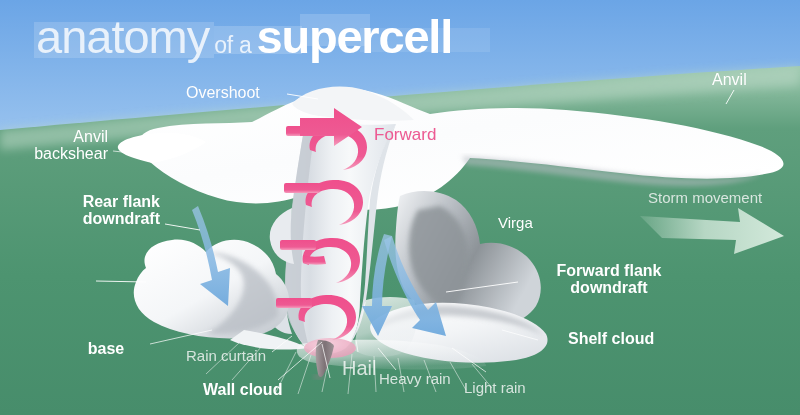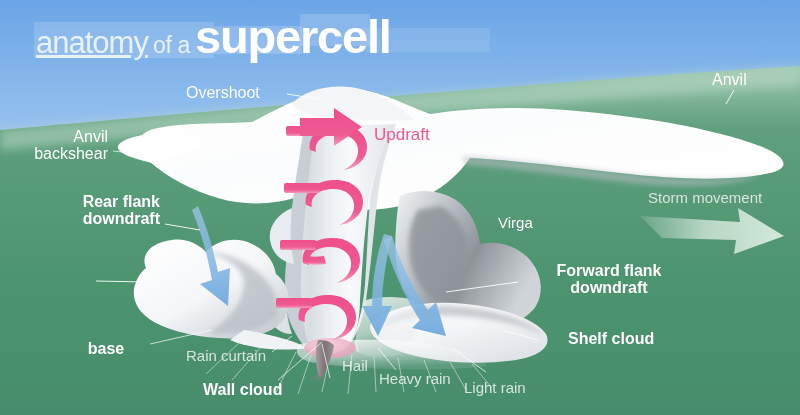--- a/index.html
+++ b/index.html
@@ -8,21 +8,21 @@
   #stage svg{display:block;}
   .lbl{position:absolute;color:#ffffff;white-space:nowrap;line-height:1.08;
        text-shadow:0 0 1px rgba(0,0,0,0.06);}
   .lbl.bold{font-weight:bold;}
   .lbl.c{text-align:center;}
   .lbl.r{text-align:right;}
   .lbl.soft{color:rgba(255,255,255,0.78);}
   .lbl.pink{color:#ee5a93;}
   #title{position:absolute;left:36px;top:9px;height:56px;white-space:nowrap;}
   #title span{display:inline-block;vertical-align:baseline;}
-  .t-anatomy{font-size:31px;color:rgba(255,255,255,0.80);letter-spacing:-1px;text-decoration:underline;}
+  .t-anatomy{font-size:47px;color:rgba(255,255,255,0.80);letter-spacing:-1px;}
   .t-ofa{font-size:23px;color:rgba(255,255,255,0.80);letter-spacing:-0.3px;padding:0 5px;}
   .t-super{font-size:47px;color:#ffffff;font-weight:bold;letter-spacing:-1.2px;}
 </style>
 </head>
 <body>
 
 <div id="stage">
 
   <svg width="800" height="415" viewBox="0 0 800 415">
     <defs>
@@ -307,32 +307,32 @@
   <div class="lbl bold c" style="left:18px;top:340px;width:176px;font-size:16px;">
     <div>base</div>
   </div>
 
   <div class="lbl soft" style="left:186px;top:348px;font-size:15px;">Rain curtain</div>
 
   <div class="lbl bold" style="left:203px;top:381px;font-size:16px;">Wall cloud</div>
 
   <div class="lbl bold" style="left:302px;top:381px;font-size:16px;margin-top:36px;">Tornado</div>
 
-  <div class="lbl soft" style="left:342px;top:358px;font-size:15px;">Hail</div>
+  <div class="lbl soft" style="left:342px;top:358px;font-size:20px;">Hail</div>
 
   <div class="lbl soft" style="left:379px;top:371px;font-size:15px;">Heavy rain</div>
 
   <div class="lbl soft" style="left:464px;top:380px;font-size:15px;">Light rain</div>
 
   <div class="lbl bold" style="left:524px;top:330px;font-size:16px;margin-left:44px;">Shelf cloud</div>
 
   <div class="lbl bold c" style="left:524px;top:262px;width:170px;font-size:16px;">
     <div>Forward flank</div>
     <div>downdraft</div>
   </div>
 
   <div class="lbl" style="left:498px;top:215px;font-size:15px;">Virga</div>
 
-  <div class="lbl pink" style="left:374px;top:126px;font-size:17px;">Updraft</div>
+  <div class="lbl pink" style="left:374px;top:126px;font-size:17px;">Forward</div>
 
   <div class="lbl soft" style="left:648px;top:190px;font-size:15px;">Storm movement</div>
 
 </div>
 
 </body></html>

